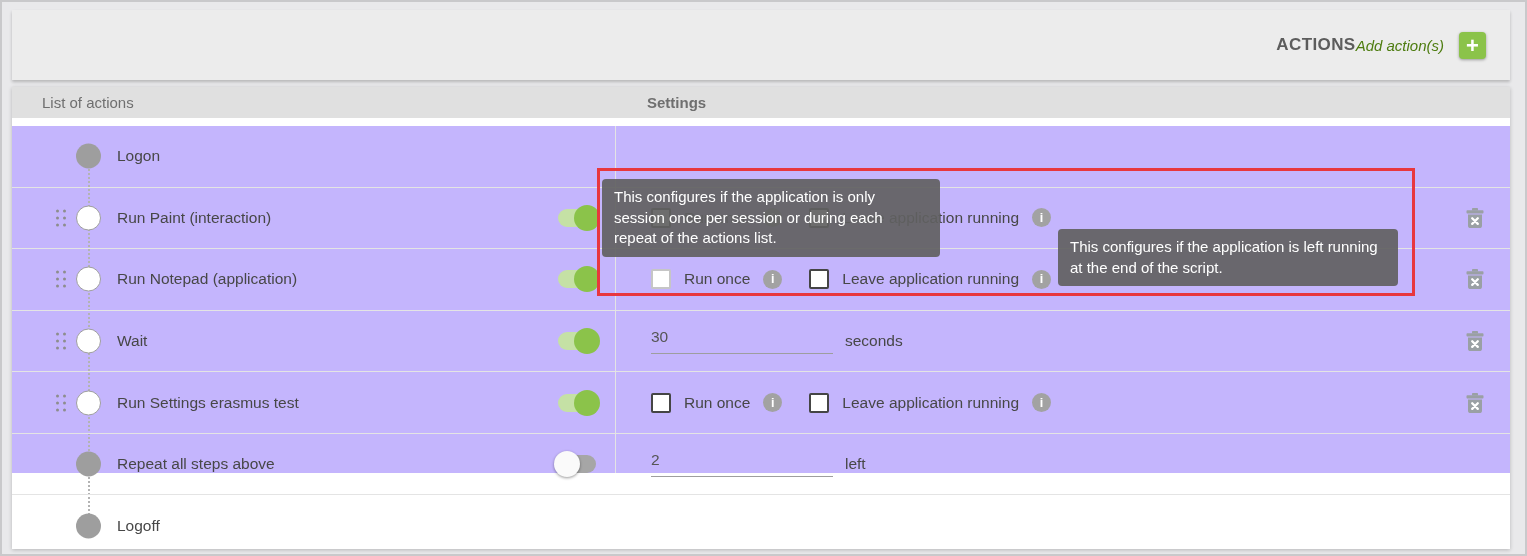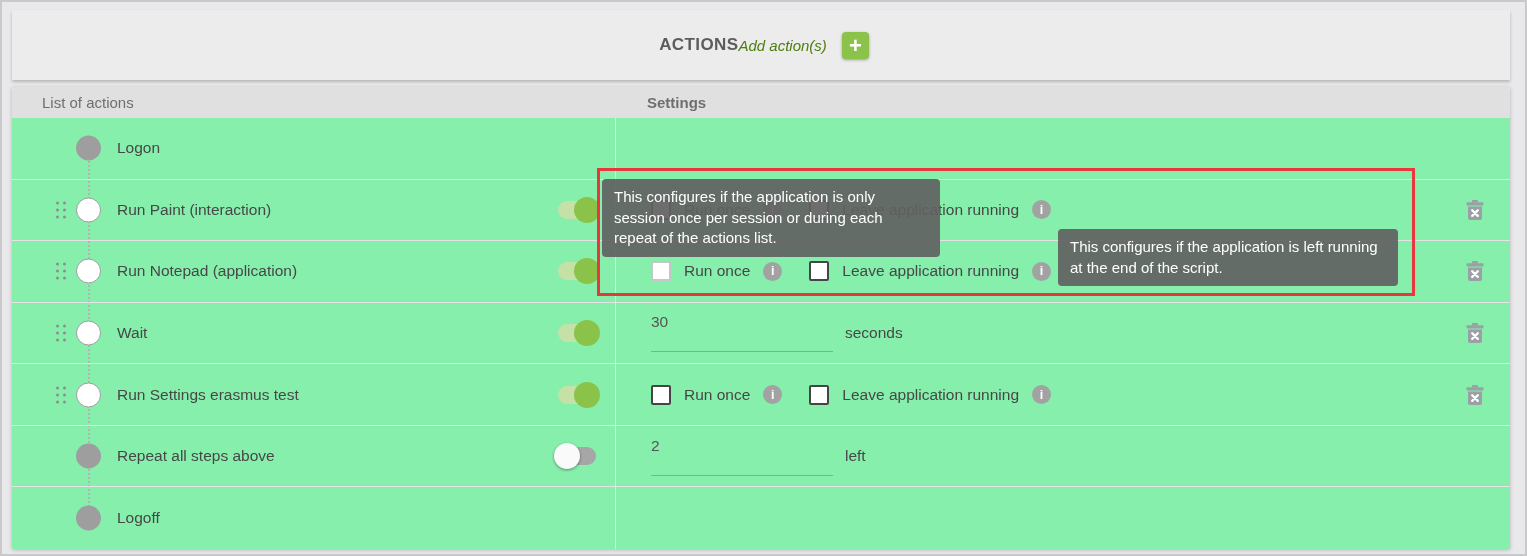--- a/index.html
+++ b/index.html
@@ -10,37 +10,37 @@
     --tooltip-bg:rgba(97,97,97,0.92);
     --row-line:#e4e4e4;
     --icon-gray:#a2a2a2;
   }
   *{margin:0;padding:0;box-sizing:border-box;font-family:"Liberation Sans",sans-serif;}
   html,body{width:1527px;height:556px;}
   .viewport{position:relative;width:1527px;height:556px;background:#e9e9eb;border:2px solid #c9c9cb;overflow:hidden;}
 
   
   .header-band{position:absolute;left:10px;top:8px;width:1498px;height:70px;background:#ececec;
-    box-shadow:0 2px 3px rgba(0,0,0,0.22);display:flex;align-items:center;justify-content:center;
+    box-shadow:0 2px 3px rgba(0,0,0,0.22);display:flex;align-items:center;justify-content:flex-end;
     padding:0 24px 0 30px;z-index:5;}
   .panel-title{font-size:17px;font-weight:bold;color:#5c5c5c;letter-spacing:.4px;}
   .header-right{display:flex;align-items:center;gap:15px;}
   .add-label{font-size:15px;font-style:italic;color:#4d7c0f;}
   .add-btn{width:27px;height:27px;border:none;border-radius:4px;background:var(--accent-green);
     color:#fff;font-size:22px;font-weight:bold;line-height:25px;text-align:center;cursor:pointer;
     box-shadow:0 1px 3px rgba(0,0,0,0.35);padding:0;}
 
   
   .table-block{position:absolute;left:10px;top:85px;width:1498px;height:462px;background:#fff;
     box-shadow:0 1px 4px rgba(0,0,0,0.22);z-index:4;}
   .col-header{height:31px;background:#e0e0e0;position:relative;display:flex;align-items:center;}
   .col-header .col-list{padding-left:30px;font-size:15px;color:#6f6f6f;}
   .col-header .col-settings{position:absolute;left:635px;font-size:15px;color:#6f6f6f;font-weight:bold;}
 
-  .rows{position:relative;height:431px;background:#86efac;}
+  .rows{position:relative;height:347px;background:#c4b5fd;margin-top:8px;}
   .connector-line{position:absolute;left:76px;top:31px;height:370px;width:0;
     border-left:2px dotted #b3b3b3;z-index:1;}
   .col-divider{position:absolute;left:603px;top:0;bottom:0;width:1px;background:var(--row-line);z-index:1;}
 
   .action-row{position:relative;height:61.57px;border-bottom:1px solid var(--row-line);z-index:2;}
   .action-row:last-child{border-bottom:none;}
   .cell-left{position:absolute;left:0;top:0;bottom:0;width:603px;}
   .cell-right{position:absolute;left:604px;top:0;bottom:0;right:0;display:flex;align-items:center;padding-left:35px;}
 
   .drag-handle{position:absolute;left:44px;top:50%;transform:translateY(-50%);
@@ -63,21 +63,21 @@
   .toggle.off .track{background:var(--toggle-track-off);}
   .toggle.off .knob{left:1px;background:#fafafa;box-shadow:0 1px 3px rgba(0,0,0,0.4);}
 
   .cb-group{display:inline-flex;align-items:center;gap:13px;margin-right:27px;}
   .checkbox{width:20px;height:20px;border:2.5px solid #454545;border-radius:2px;background:#fff;cursor:pointer;flex:none;}
   .checkbox.muted{border-color:#c6c6c6;}
   .cb-label{font-size:15.5px;color:#474747;white-space:nowrap;}
   .info-icon{width:19px;height:19px;border-radius:50%;background:var(--icon-gray);color:#fff;
     font-size:12.5px;font-weight:bold;display:inline-flex;align-items:center;justify-content:center;cursor:pointer;flex:none;}
 
-  .uline{display:inline-block;width:182px;border-bottom:1px solid #9e9e9e;padding-bottom:20px;
+  .uline{display:inline-block;width:182px;border-bottom:1px solid #9e9e9e;padding-bottom:7px;
     font-size:15.5px;color:#555;cursor:text;}
   .unit{font-size:15.5px;color:#474747;margin-left:12px;}
 
   .delete-btn{position:absolute;right:26px;top:50%;transform:translateY(-50%);
     background:none;border:none;cursor:pointer;padding:0;line-height:0;}
 
   
   .highlight-rect{position:absolute;left:595px;top:166px;width:818px;height:128px;
     border:3px solid var(--highlight-red);z-index:40;pointer-events:none;}
   .tooltip{position:absolute;background:var(--tooltip-bg);color:#fff;font-size:15px;line-height:1.38;

